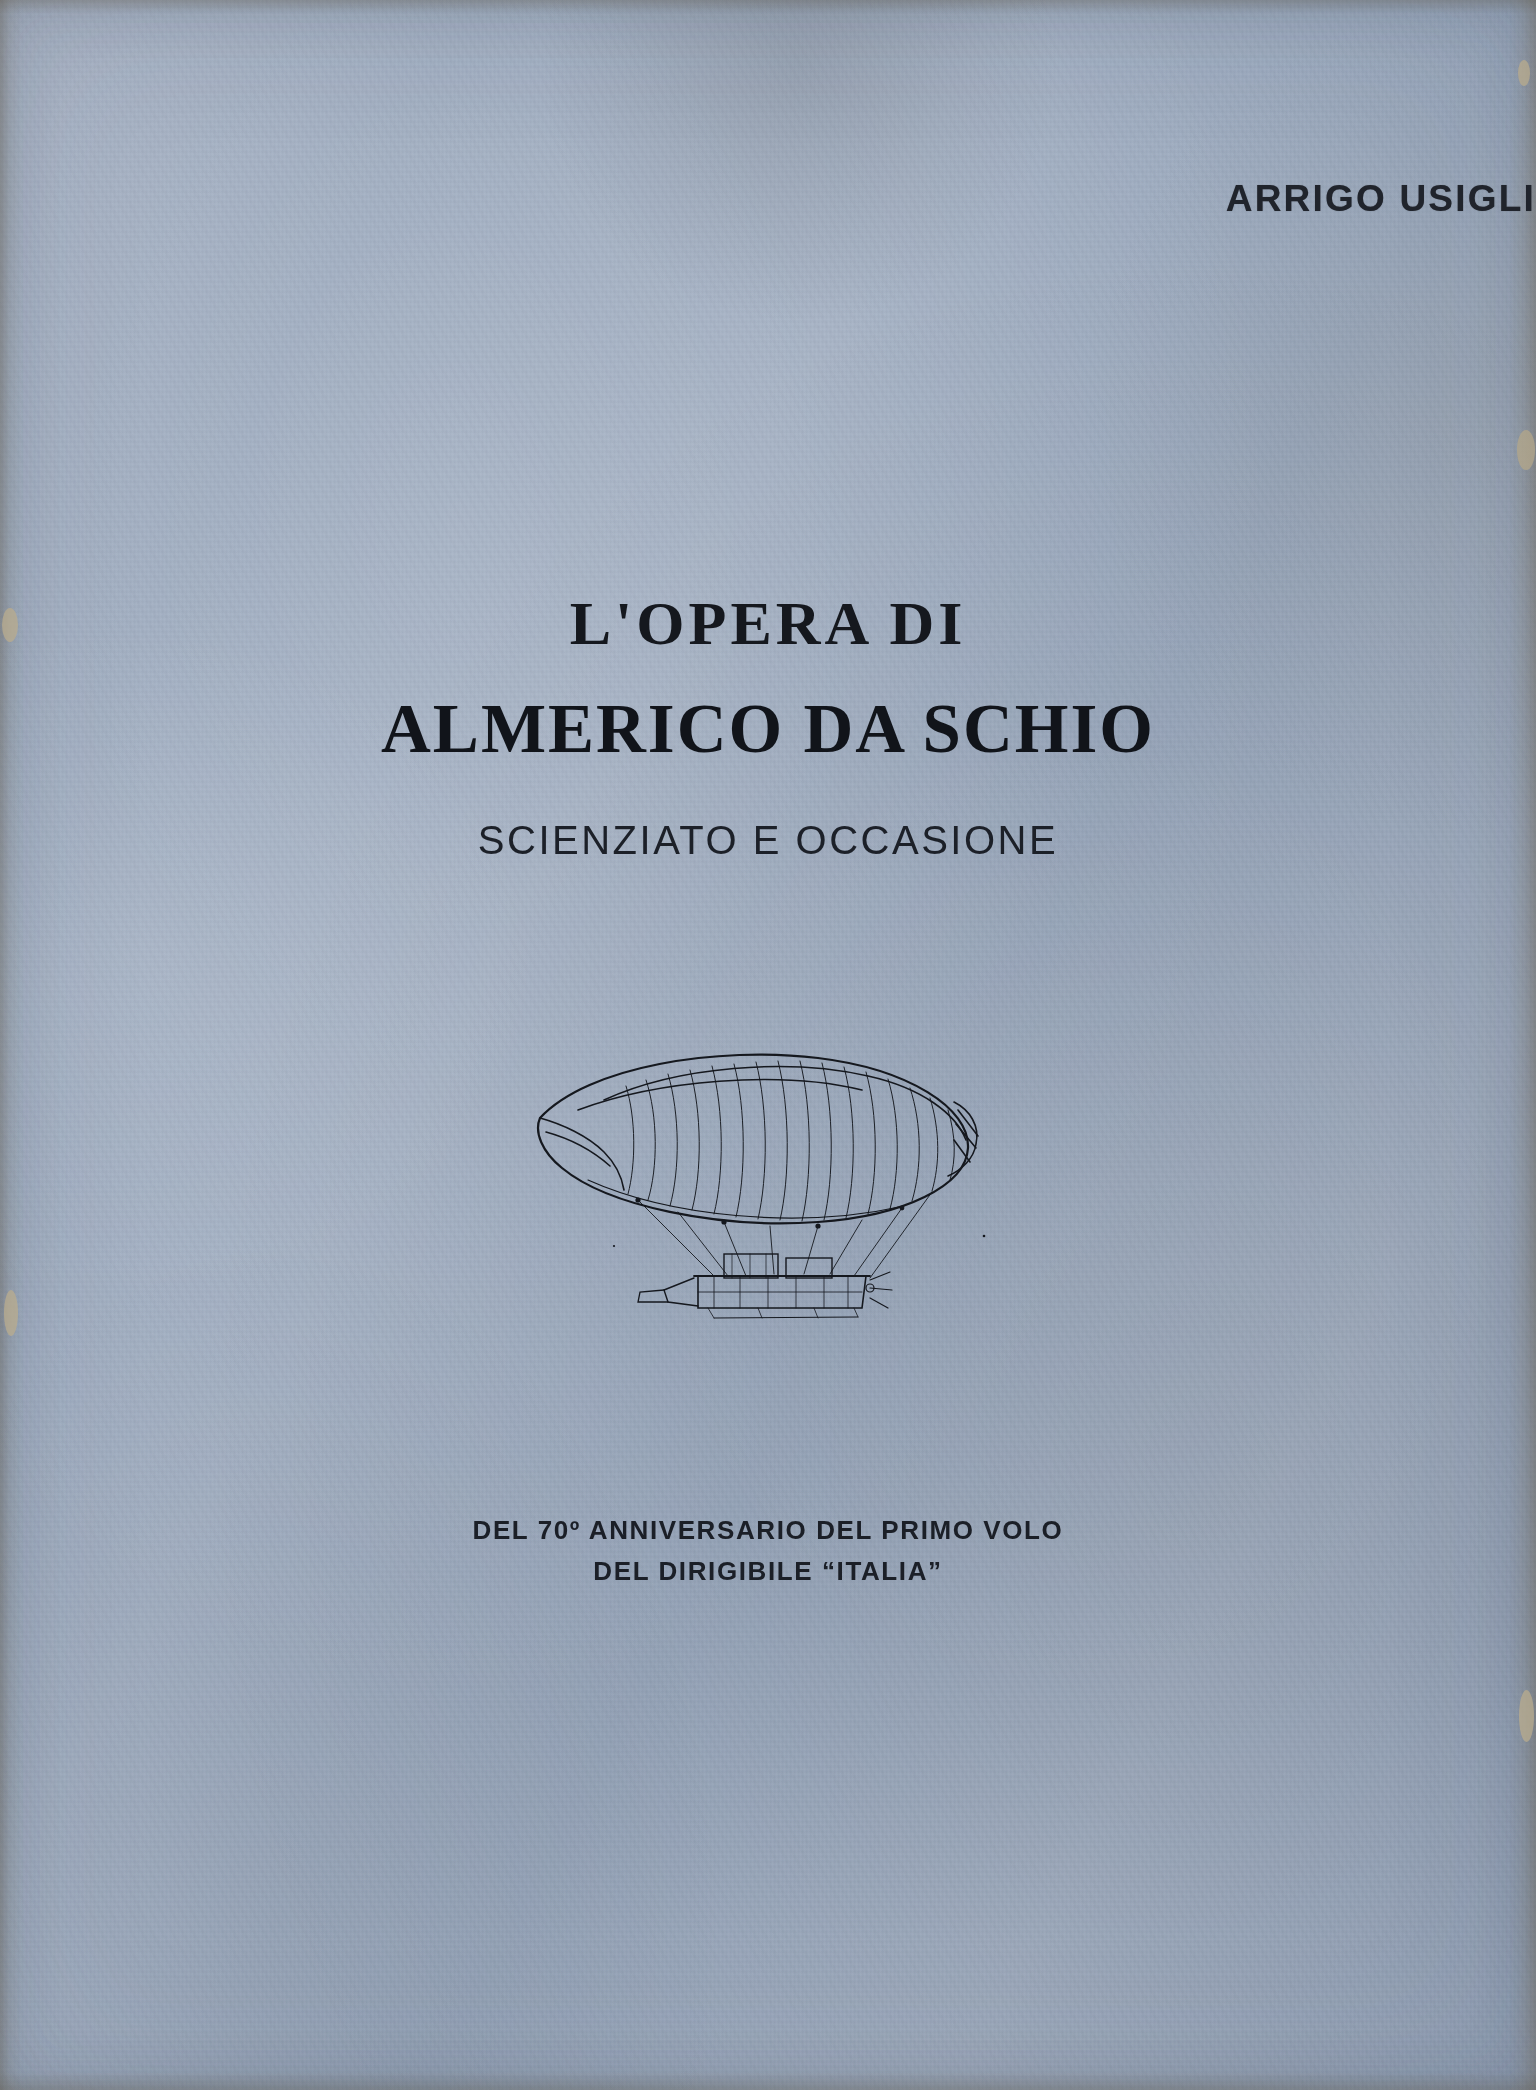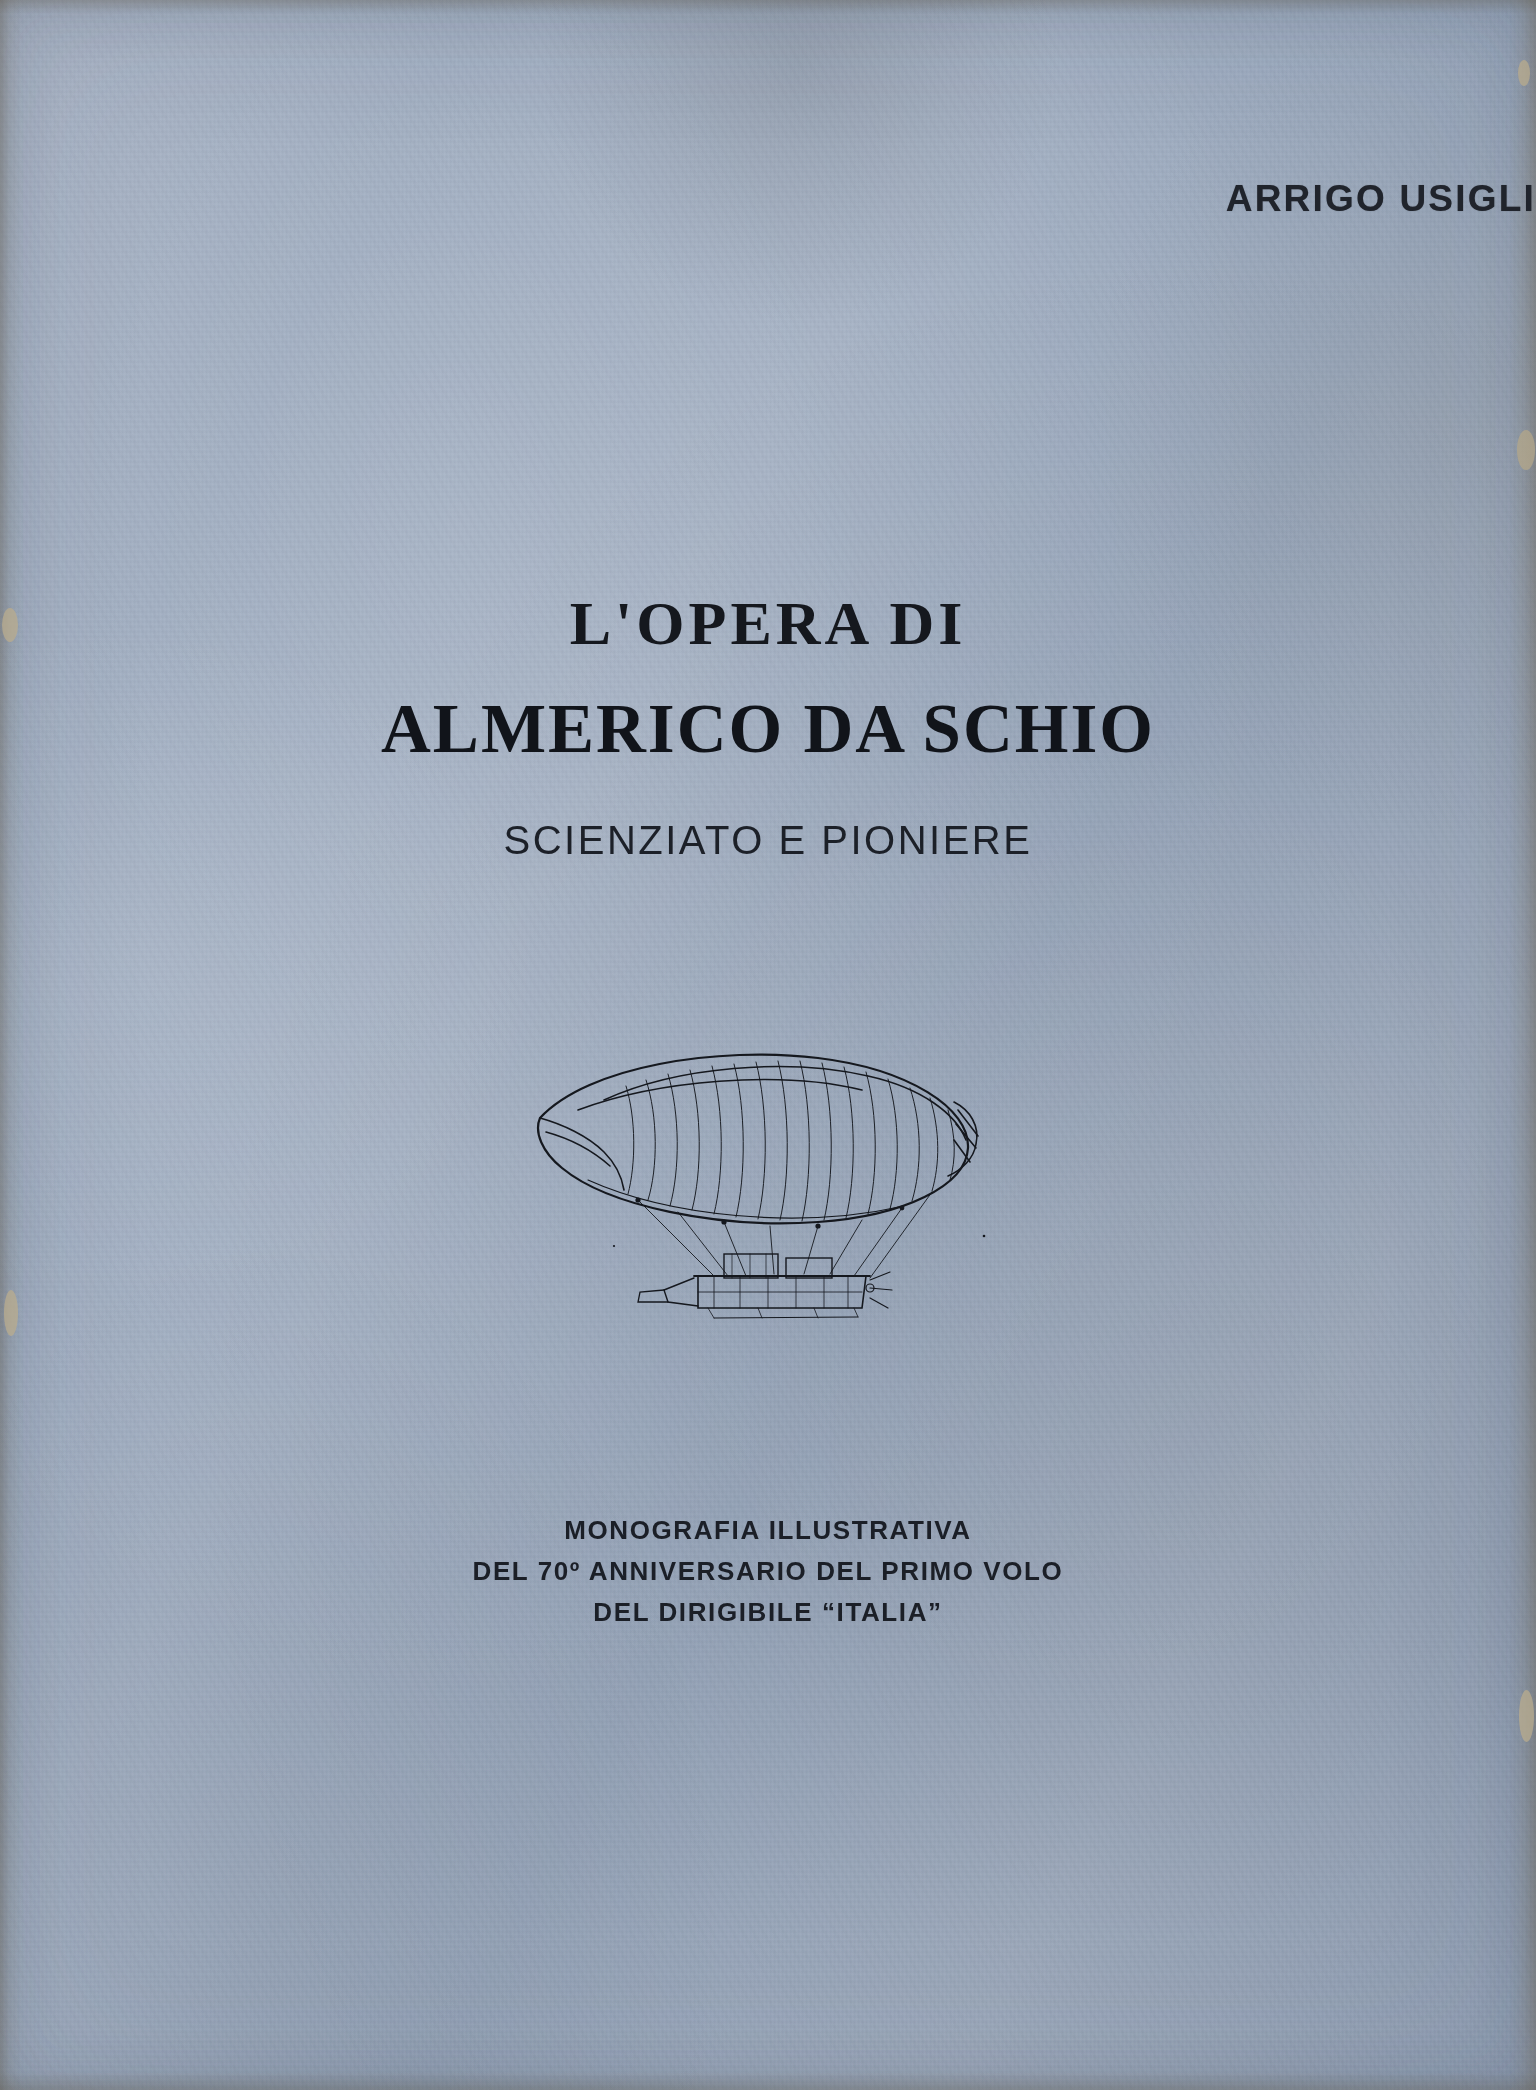--- a/index.html
+++ b/index.html
@@ -195,21 +195,21 @@
   <div class="nick" style="right:6px; top:60px; width:12px; height:26px;"></div>
 
   <div class="content">
 
     <div class="author">ARRIGO USIGLI</div>
 
     <div class="title-line1">L'OPERA DI</div>
 
     <div class="title-line2">ALMERICO DA SCHIO</div>
 
-    <div class="subtitle">SCIENZIATO E PIONIERE</div>
+    <div class="subtitle">SCIENZIATO E OCCASIONE</div>
 
     <div class="illustration">
       <svg viewBox="0 0 500 300" width="500" height="300" xmlns="http://www.w3.org/2000/svg">
         <g fill="none" stroke="#15181e" stroke-width="1.6" stroke-linecap="round">
 
           <path d="M22 78 C 70 26, 200 6, 300 18 C 390 29, 452 68, 450 108
                    C 448 146, 386 176, 300 182 C 200 189, 90 166, 44 128
                    C 24 112, 16 92, 22 78 Z" stroke-width="2.2"></path>
 
           <path d="M22 78 C 44 84, 70 96, 86 112 C 98 124, 104 138, 106 150"></path>
@@ -275,19 +275,18 @@
           <circle cx="300" cy="186" r="2.6" fill="#15181e" stroke="none"></circle>
           <circle cx="384" cy="168" r="2.4" fill="#15181e" stroke="none"></circle>
 
           <circle cx="466" cy="196" r="1.3" fill="#15181e" stroke="none"></circle>
           <circle cx="96" cy="206" r="1.1" fill="#15181e" stroke="none"></circle>
         </g>
       </svg>
     </div>
 
     <div class="imprint">
-      <div>MONOGRAFIA ILLUSTRATIVA</div>
       <div>DEL 70º ANNIVERSARIO DEL PRIMO VOLO</div>
       <div>DEL DIRIGIBILE “ITALIA”</div>
     </div>
 
   </div>
 </div>
 
 </body></html>

